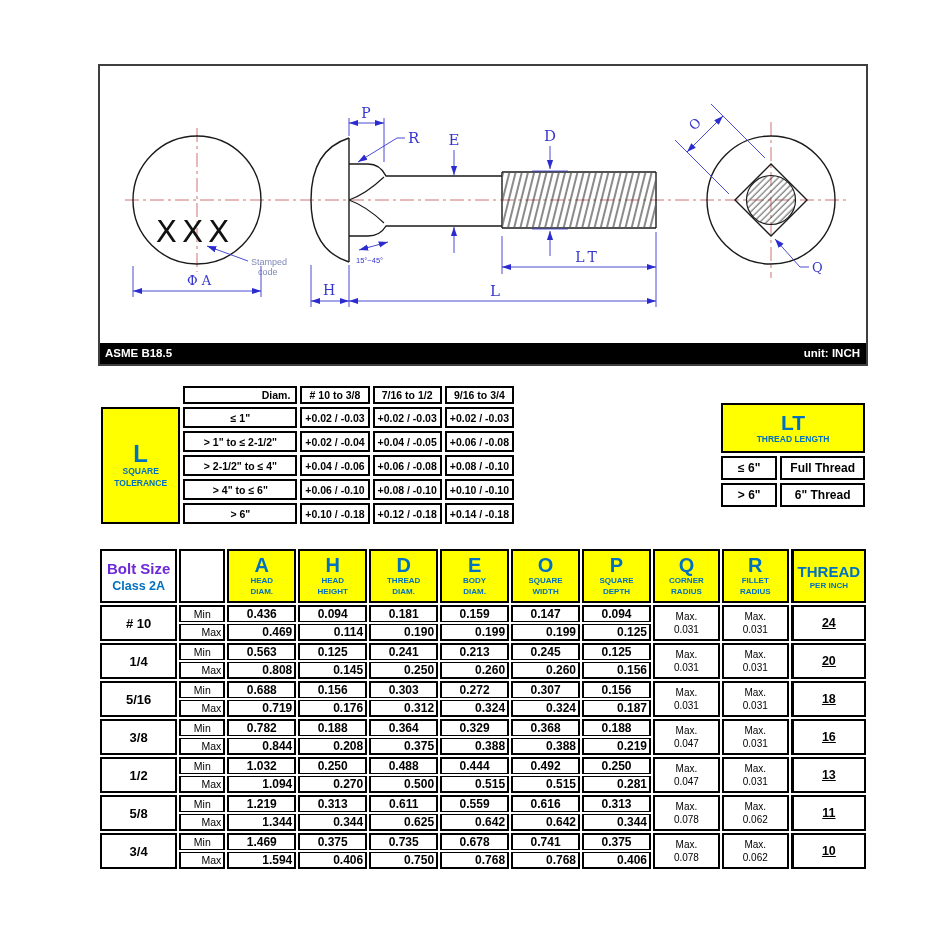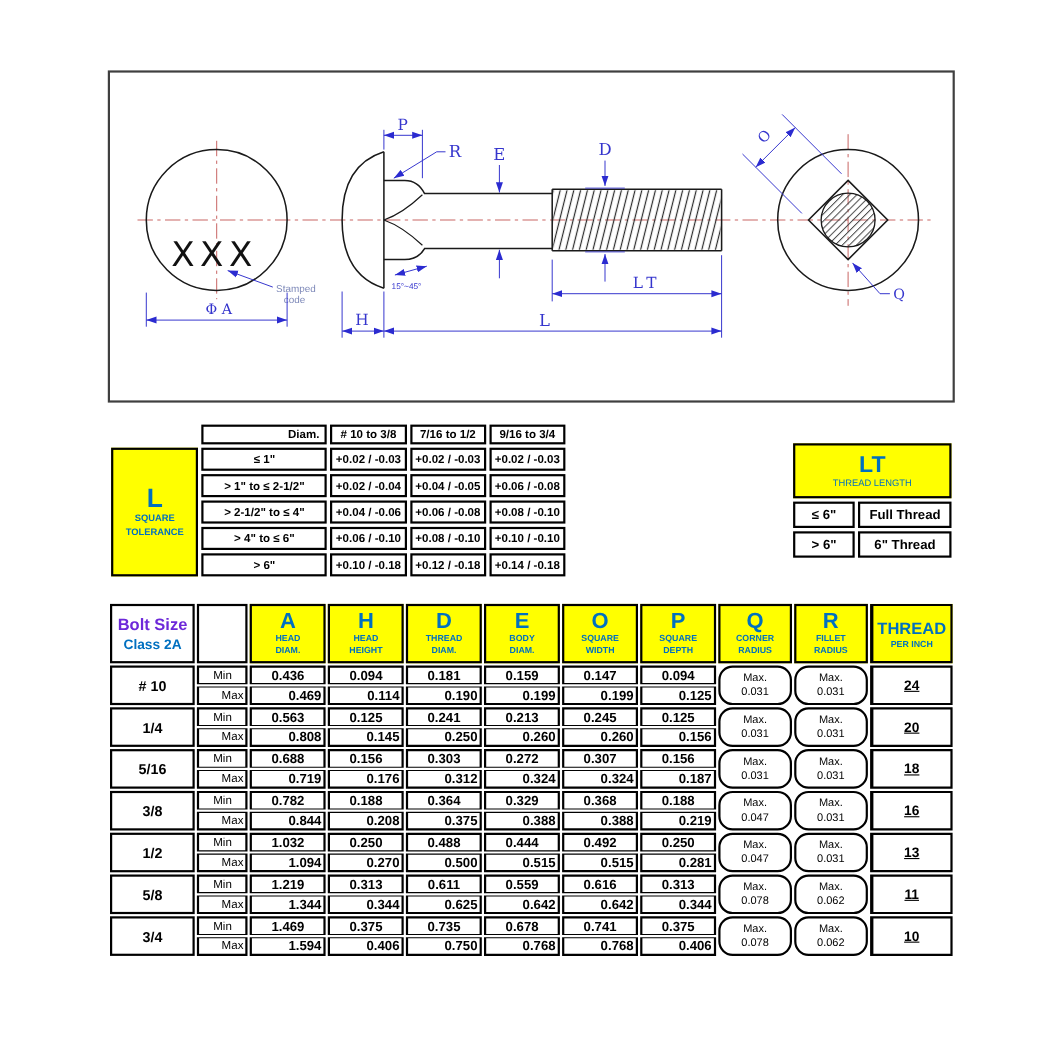--- a/index.html
+++ b/index.html
@@ -27,35 +27,35 @@
   #ltable .diamh{text-align:right;padding-right:5px;}
   #ltable .lcorner{vertical-align:middle;}
   #ltable .lcorner .c1{font-size:24px;line-height:24px;font-weight:bold;}
   #ltable .lcorner .c2{font-size:8.5px;line-height:1.35;font-weight:bold;}
 
   
   #lttable{position:absolute;left:718px;top:400px;width:150px;border-spacing:3px;}
   #lttable td{font-size:12px;height:20px;}
   #lttable .ltcorner{height:46px;}
   #lttable .ltcorner .c1{font-size:21px;line-height:22px;font-weight:bold;}
-  #lttable .ltcorner .c2{font-size:8.5px;font-weight:normal;}
+  #lttable .ltcorner .c2{font-size:8.5px;font-weight:bold;}
 
   
   #maintable{position:absolute;left:98px;top:547px;width:770px;border-spacing:2px;}
   #maintable .hdr td{height:50px;}
   #maintable .corner .c1{font-size:15px;color:#6d28d9;}
   #maintable .corner .c2{font-size:12.5px;color:#0070C0;margin-top:2px;}
   #maintable .yh .letter{font-size:20px;line-height:22px;}
   #maintable .yh .sub{font-size:8px;line-height:1.35;}
   #maintable .thrhead .tletter{font-size:15px;line-height:18px;}
   #maintable .thrhead .sub{font-size:8px;}
   #maintable .size{font-size:13px;margin-left:26px;}
   #maintable .mm{font-size:10.5px;font-weight:400;height:14px;}
   #maintable .val{font-size:12px;height:14px;}
-  #maintable .qr{font-size:10px;font-weight:400;line-height:1.3;border-radius:13px;}
+  #maintable .qr{font-size:10px;font-weight:400;line-height:1.3;}
   #maintable .tpi{font-size:12.5px;text-decoration:underline;}
   #maintable .thrhead,#maintable .tpi{border-left-width:3px;}
   
   #maintable .tb{border-bottom-width:1px;}
   #maintable .tt{border-top-width:1px;text-align:right;}
 </style>
 </head>
 <body>
 
 <div id="page">
@@ -158,20 +158,24 @@
           <line x1="665" y1="92" x2="611" y2="38"></line>
           <line x1="629" y1="128" x2="575" y2="74"></line>
           <line x1="623" y1="50" x2="587" y2="86" marker-start="url(#arr)" marker-end="url(#arr)"></line>
           <line x1="700" y1="201" x2="675" y2="173" marker-end="url(#arr)"></line>
           <line x1="700" y1="201" x2="709" y2="201"></line>
         </g>
         <text x="596" y="62" text-anchor="middle" font-size="13" fill="#3535cd" font-family="DejaVu Serif, serif" transform="rotate(-48 596 59)">O</text>
         <text x="712" y="206" font-size="13" fill="#3535cd" font-family="DejaVu Serif, serif">Q</text>
       </g>
     </svg>
+    <div id="titlebar">
+      <span class="lft">ASME B18.5</span>
+      <span class="rgt">unit: INCH</span>
+    </div>
   </div>
 
   <table id="ltable">
     <colgroup>
         <col style="width:78px">
         <col style="width:112px">
         <col style="width:68px">
         <col style="width:68px">
         <col style="width:68px">
       </colgroup>

